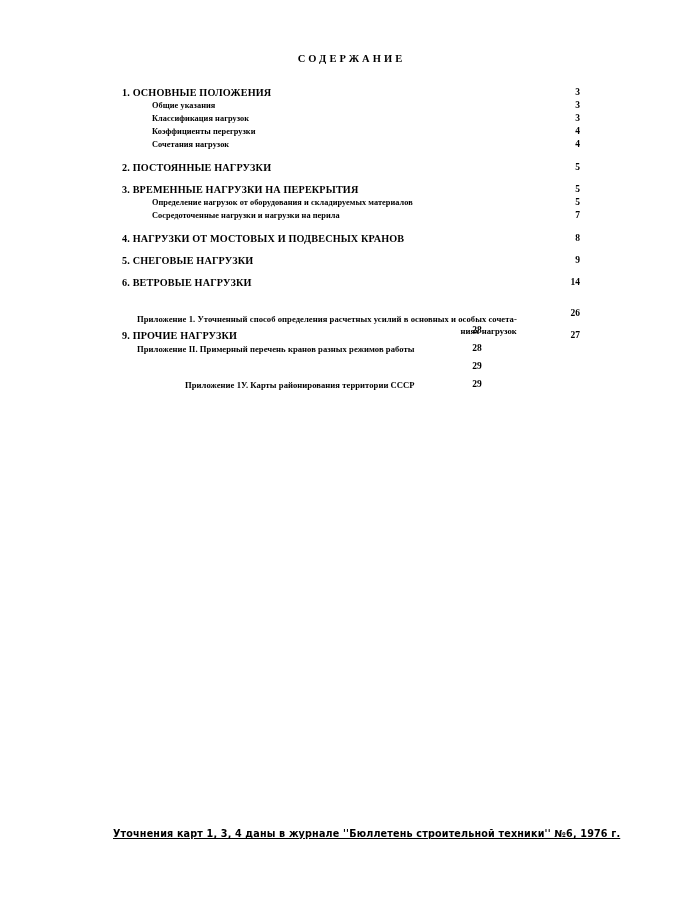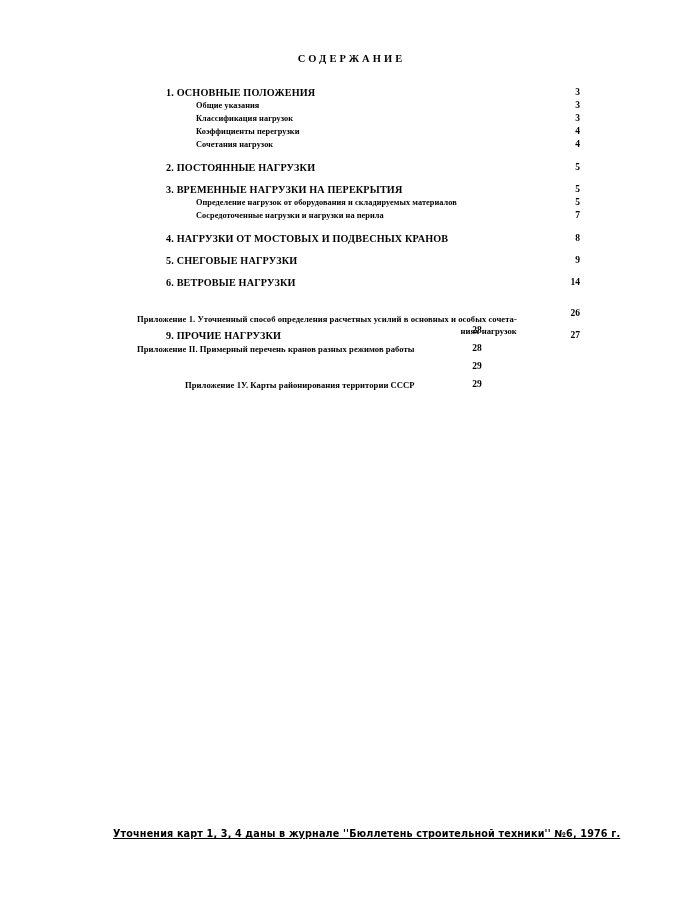--- a/index.html
+++ b/index.html
@@ -43,21 +43,20 @@
     top: 86px;
     width: 700px;
   }
 
   .row {
     position: relative;
     display: block;
     height: 13px;
     line-height: 13px;
     white-space: nowrap;
-    margin-left: 44px;
   }
 
   .row .label {
     position: absolute;
     top: 0;
   }
 
   .row .page-no {
     position: absolute;
     top: 0;

